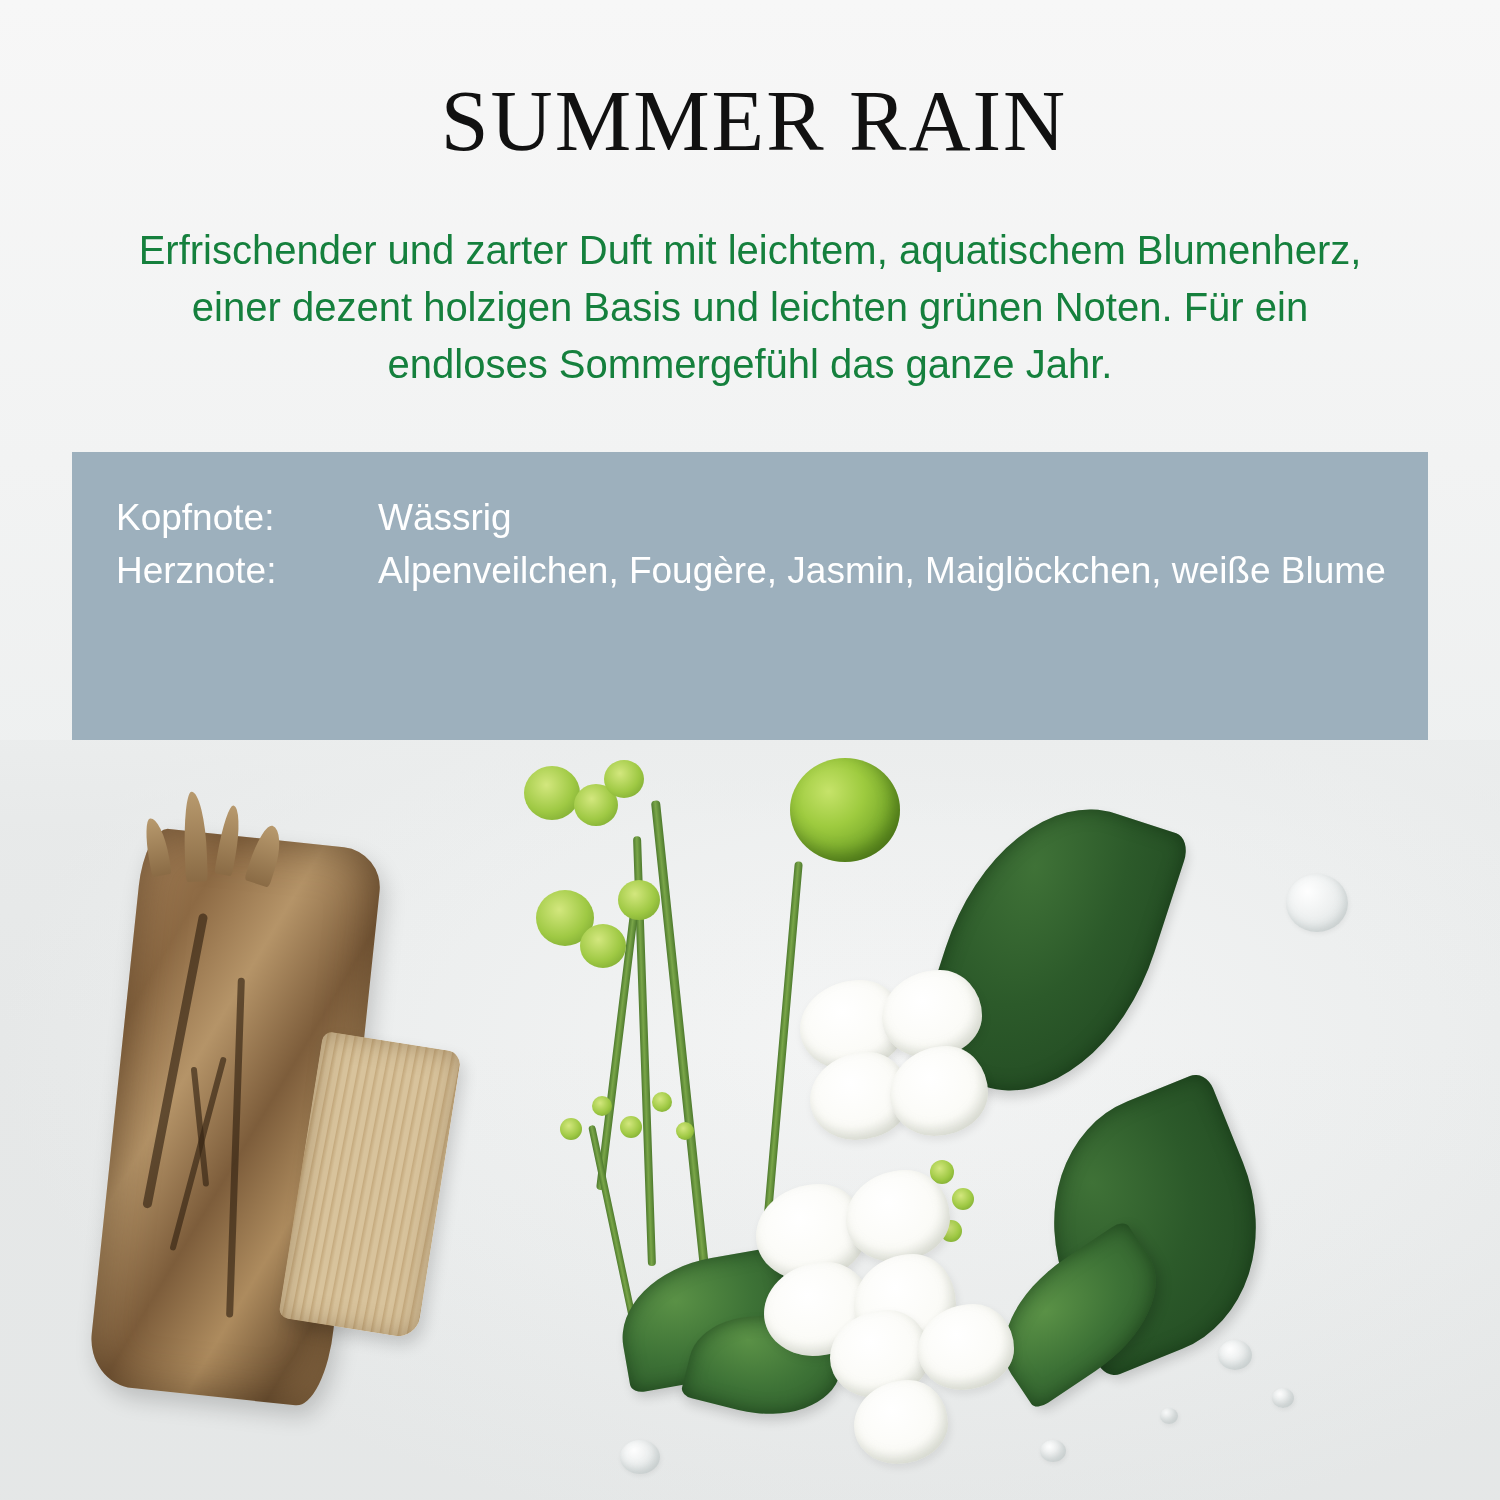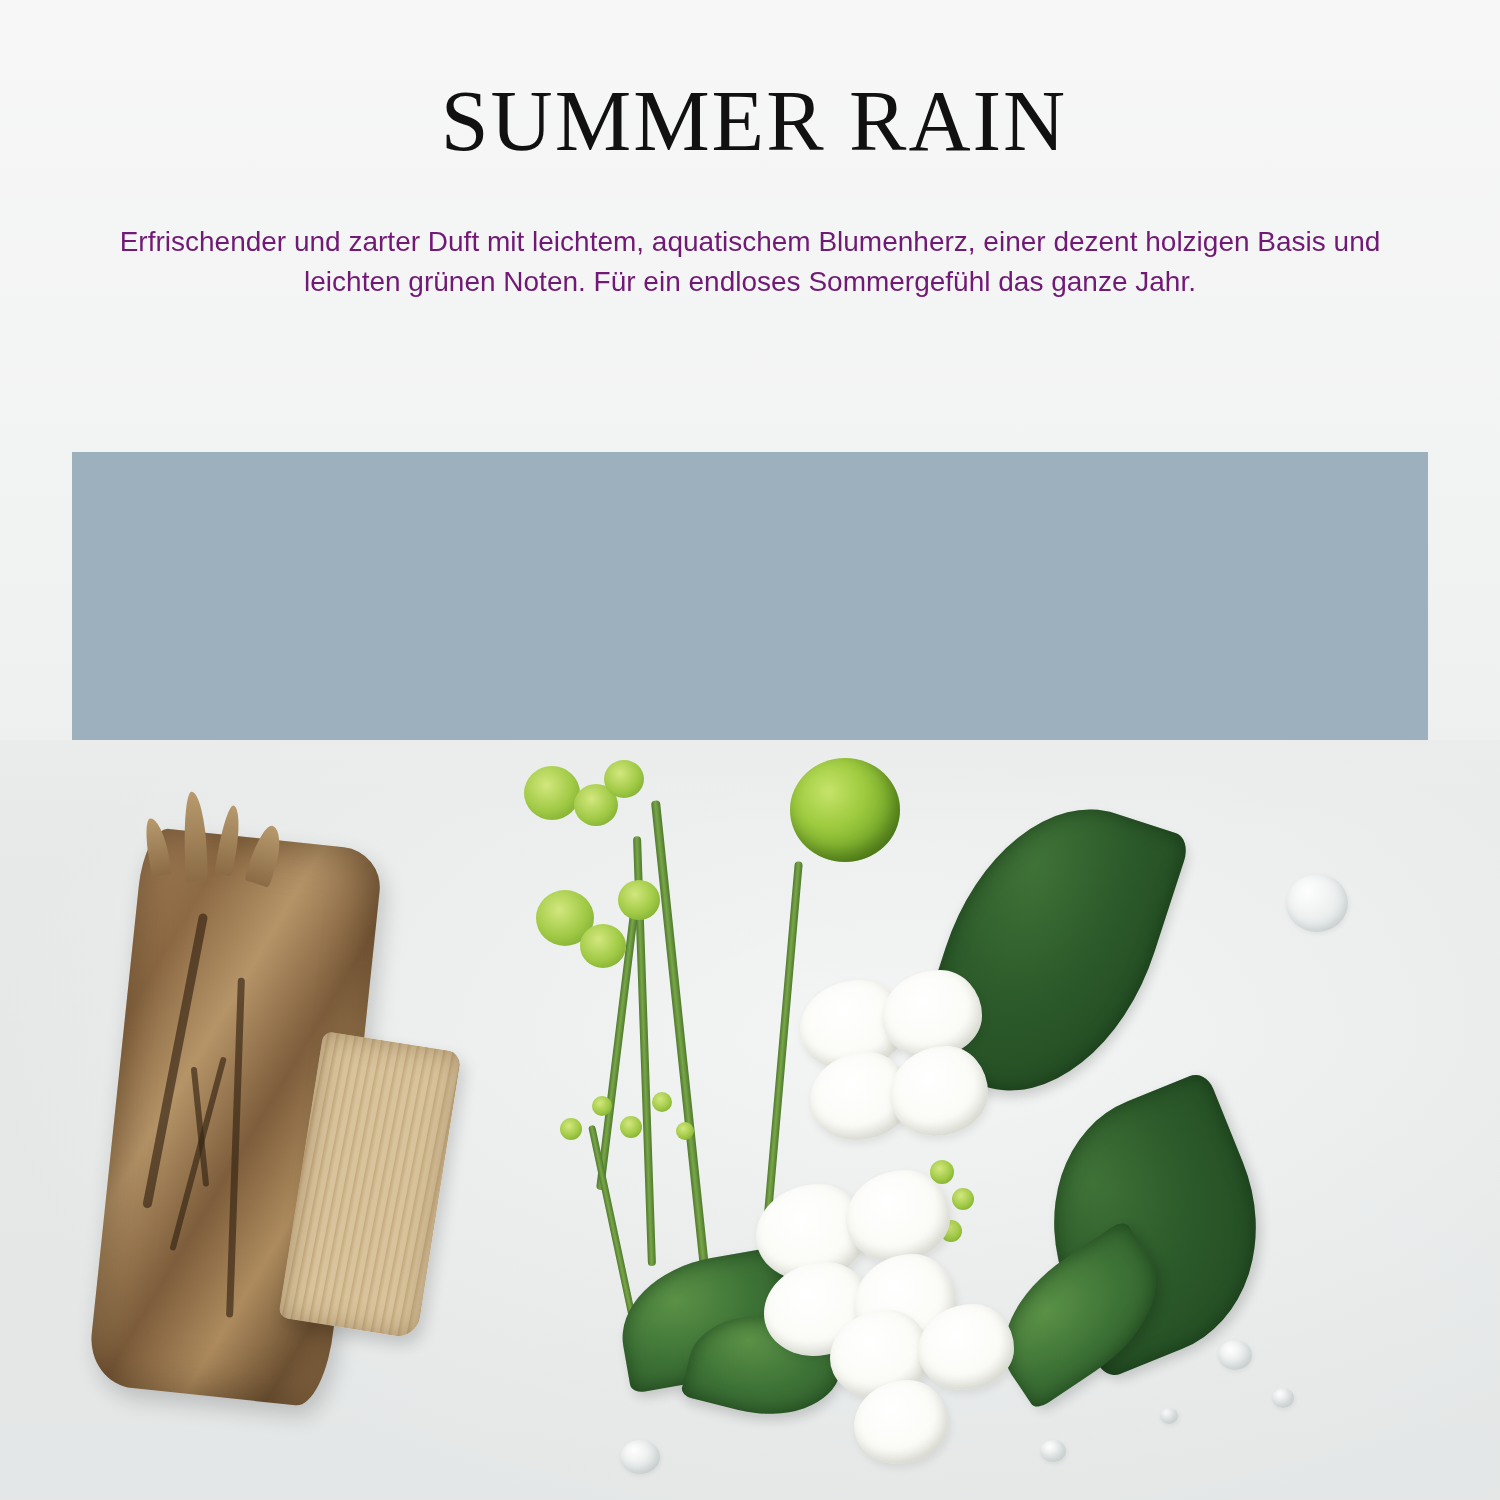--- a/index.html
+++ b/index.html
@@ -38,23 +38,23 @@
     font-weight: 400;
     line-height: 1;
   }
 
   .description {
     position: absolute;
     left: 110px;
     top: 222px;
     width: 1280px;
     text-align: center;
-    font-size: 28px;
+    font-size: 40px;
     line-height: 1.42;
-    color: #701a75;
+    color: #15803d;
     font-weight: 400;
   }
 
   
   .notes-panel {
     position: absolute;
     left: 72px;
     top: 452px;
     width: 1356px;
     height: 308px;
@@ -201,20 +201,28 @@
 
   <div class="top-area"></div>
 
   <div class="title">SUMMER RAIN</div>
 
   <div class="description">Erfrischender und zarter Duft mit leichtem, aquatischem Blumenherz, einer dezent holzigen Basis und leichten grünen Noten. Für ein endloses Sommergefühl das ganze Jahr.</div>
 
   <div class="notes-panel">
     <table class="notes-table">
       <tbody>
+          <tr>
+        <td class="label">Kopfnote:</td>
+        <td class="value">Wässrig</td>
+      </tr>
+      <tr>
+        <td class="label">Herznote:</td>
+        <td class="value">Alpenveilchen, Fougère, Jasmin, Maiglöckchen, weiße Blume</td>
+      </tr>
     </tbody>
       </table>
   </div>
 
   <div class="photo">
     <div class="photo-shade"></div>
 
     <div class="bark">
       <div class="b-main"></div>
       <div class="spike" style="left:60px;top:0px;width:22px;height:90px;transform:rotate(-8deg);"></div>

